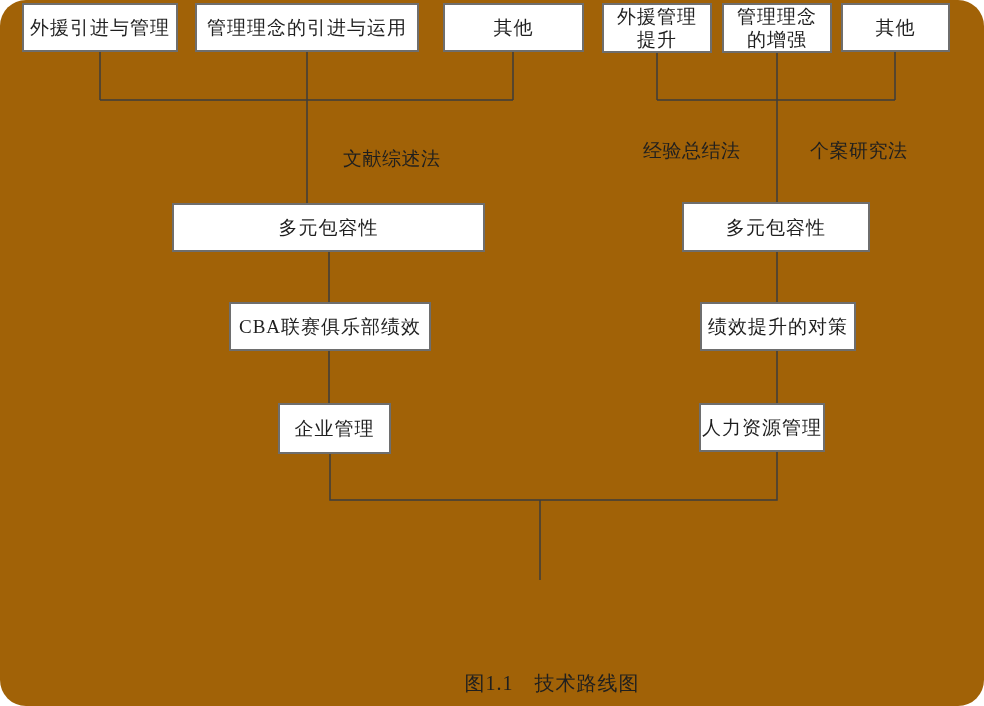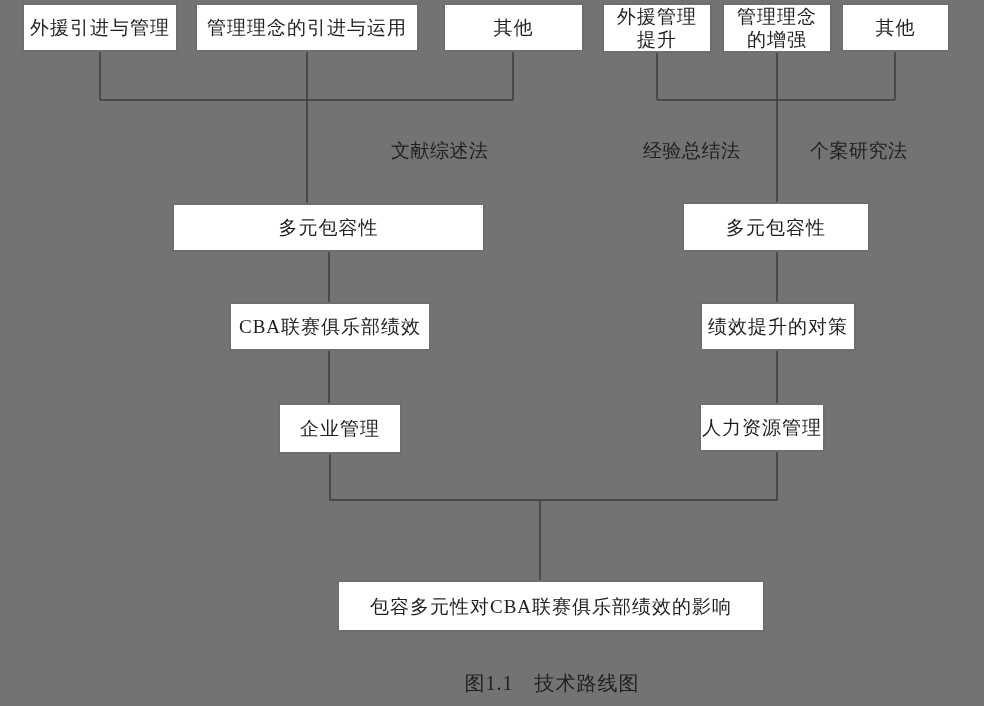--- a/index.html
+++ b/index.html
@@ -4,24 +4,25 @@
 <style>
   html, body {
     margin: 0;
     padding: 0;
     background: #ffffff;
   }
   #stage {
     position: relative;
     width: 984px;
     height: 706px;
-    background: #737373;
+    background: #a16207;
     font-family: "Liberation Serif", "DejaVu Serif", serif;
     color: #1f1f1f;
     overflow: hidden;
+    border-radius: 26px;
   }
   #wires {
     position: absolute;
     left: 0;
     top: 0;
     width: 984px;
     height: 706px;
     pointer-events: none;
   }
   .box {
@@ -58,27 +59,27 @@
   }
   
   .src-l1 { left: 22px;  top: 3px; width: 156px; height: 49px; }
   .src-l2 { left: 195px; top: 3px; width: 224px; height: 49px; text-align: center; }
   .src-l3 { left: 443px; top: 3px; width: 141px; height: 49px; }
   
   .src-r1 { left: 602px; top: 3px; width: 110px; height: 50px; align-items: center; }
   .src-r2 { left: 722px; top: 3px; width: 110px; height: 50px; align-items: center; }
   .src-r3 { left: 841px; top: 3px; width: 109px; height: 49px; }
   
-  .method-l  { left: 343px; top: 138px; margin-left: 48px; }
+  .method-l  { left: 343px; top: 146px; }
   .method-r1 { left: 643px; top: 138px; }
   .method-r2 { left: 810px; top: 138px; }
   
   .chain-l1 { left: 172px; top: 203px; width: 313px; height: 49px; }
   .chain-l2 { left: 229px; top: 302px; width: 202px; height: 49px; }
-  .chain-l3 { left: 278px; top: 403px; width: 124px; height: 51px; }
+  .chain-l3 { left: 278px; top: 403px; width: 113px; height: 51px; }
   
   .chain-r1 { left: 682px; top: 202px; width: 188px; height: 50px; }
   .chain-r2 { left: 700px; top: 302px; width: 156px; height: 49px; text-align: right; }
   .chain-r3 { left: 699px; top: 403px; width: 126px; height: 49px; }
   
   .outcome { left: 337px; top: 580px; width: 428px; height: 52px; }
 </style>
 </head>
 <body>
 
@@ -146,19 +147,16 @@
   <div class="box chain-r1">
     <span>多元包容性</span>
   </div>
   <div class="box chain-r2">
     <span>绩效提升的对策</span>
   </div>
   <div class="box chain-r3">
     <span>人力资源管理</span>
   </div>
 
-  <div class="box outcome">
-    <span>包容多元性对CBA联赛俱乐部绩效的影响</span>
-  </div>
 
   <div class="caption">图1.1　技术路线图</div>
 
 </div>
 
 </body></html>

